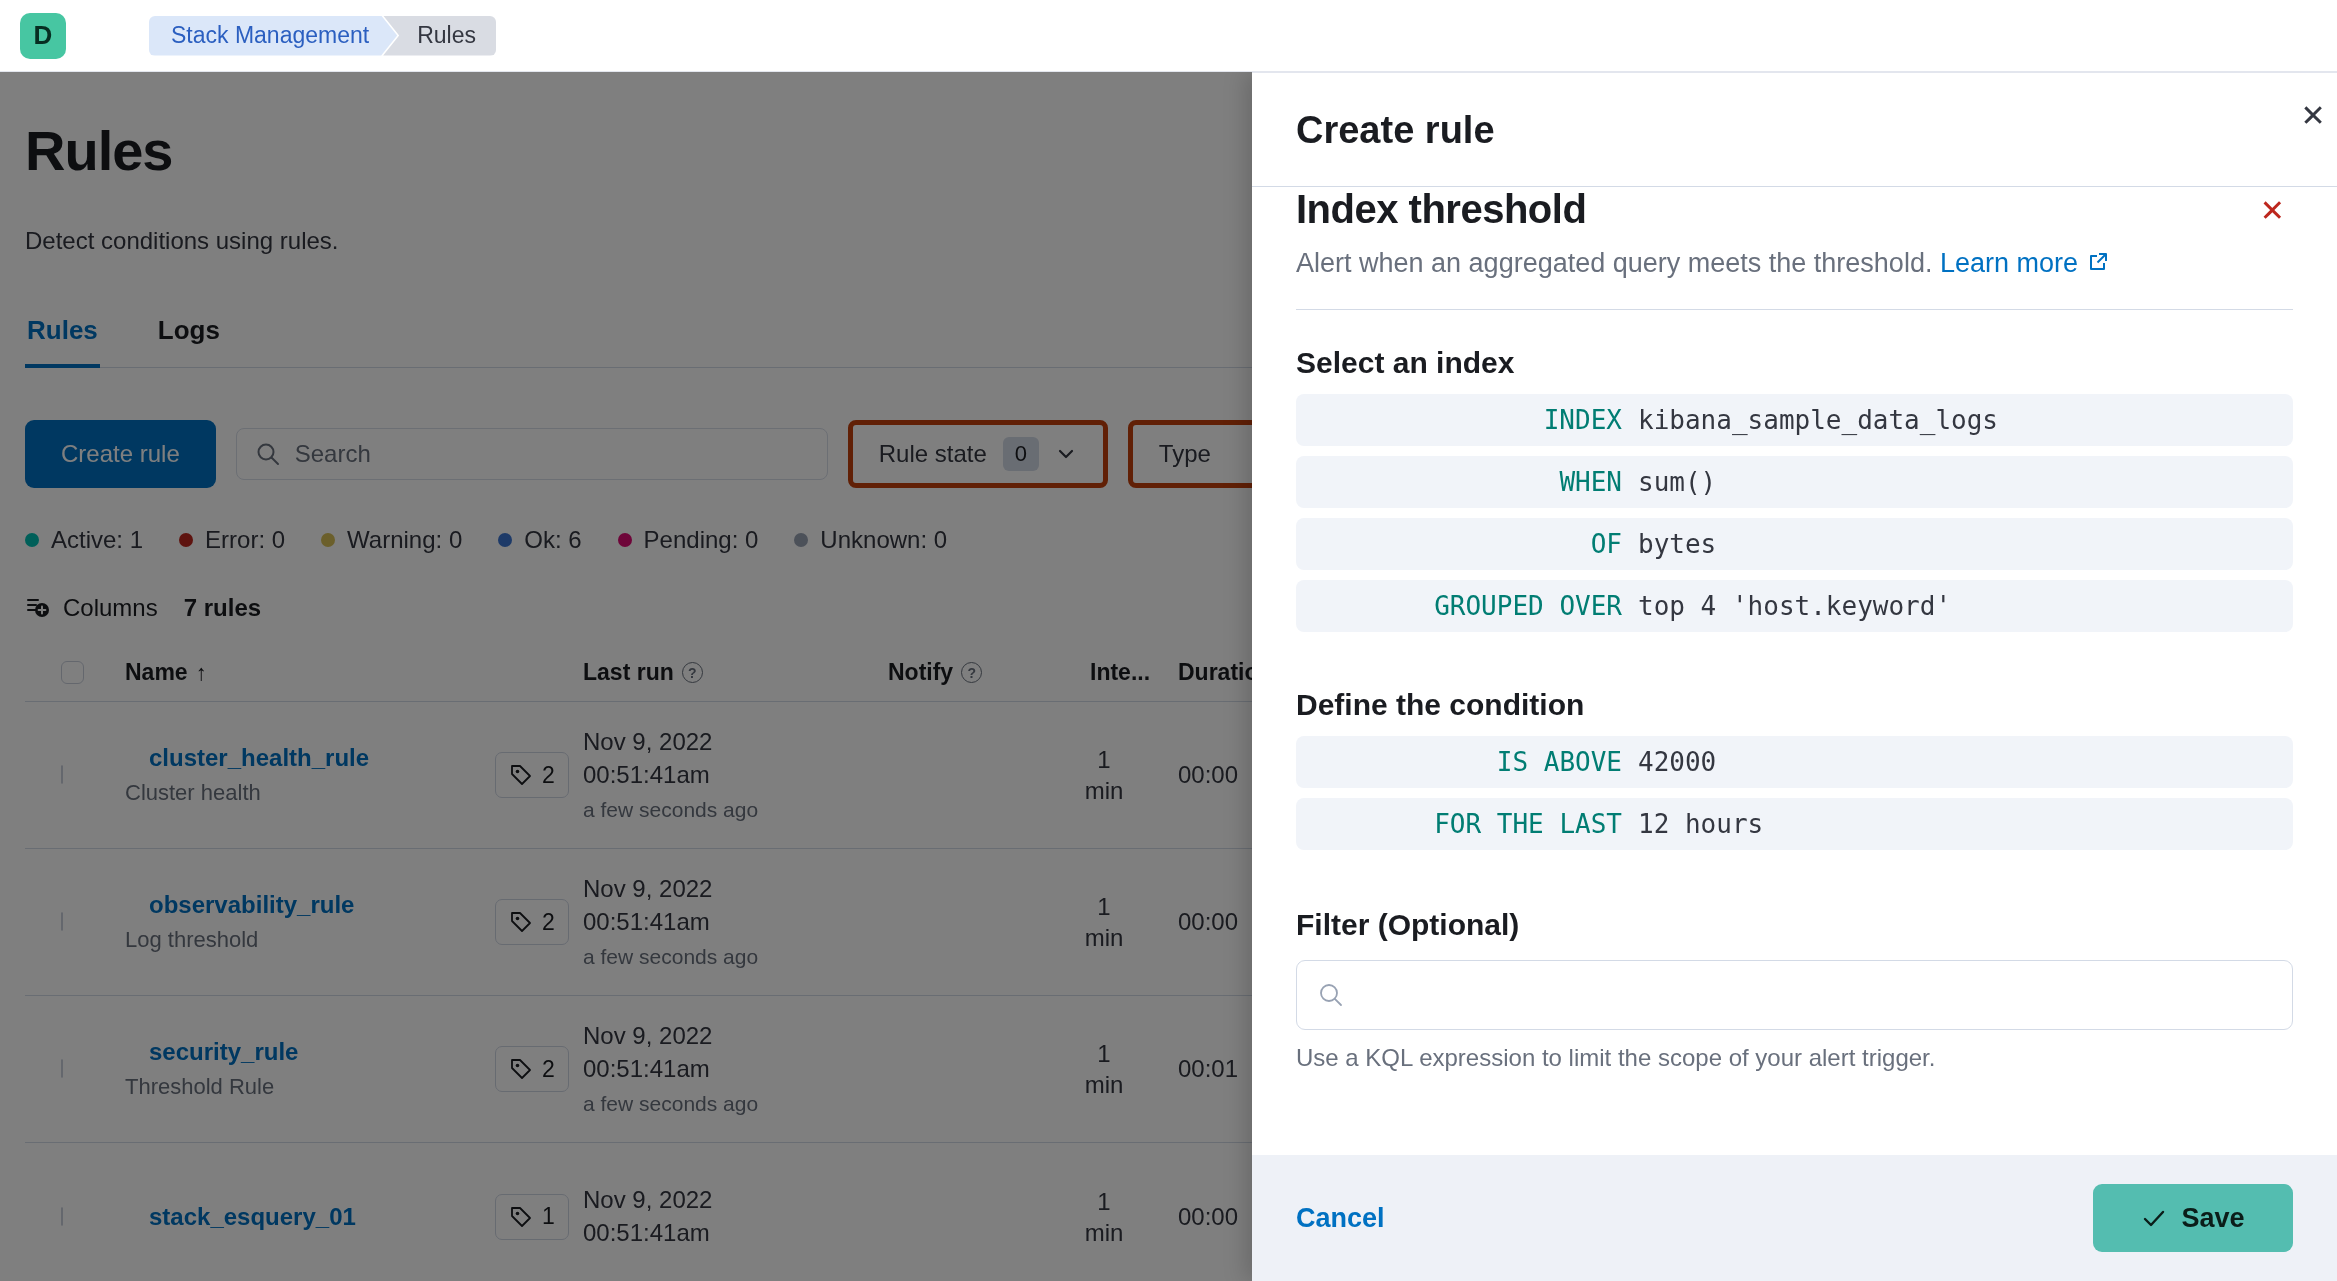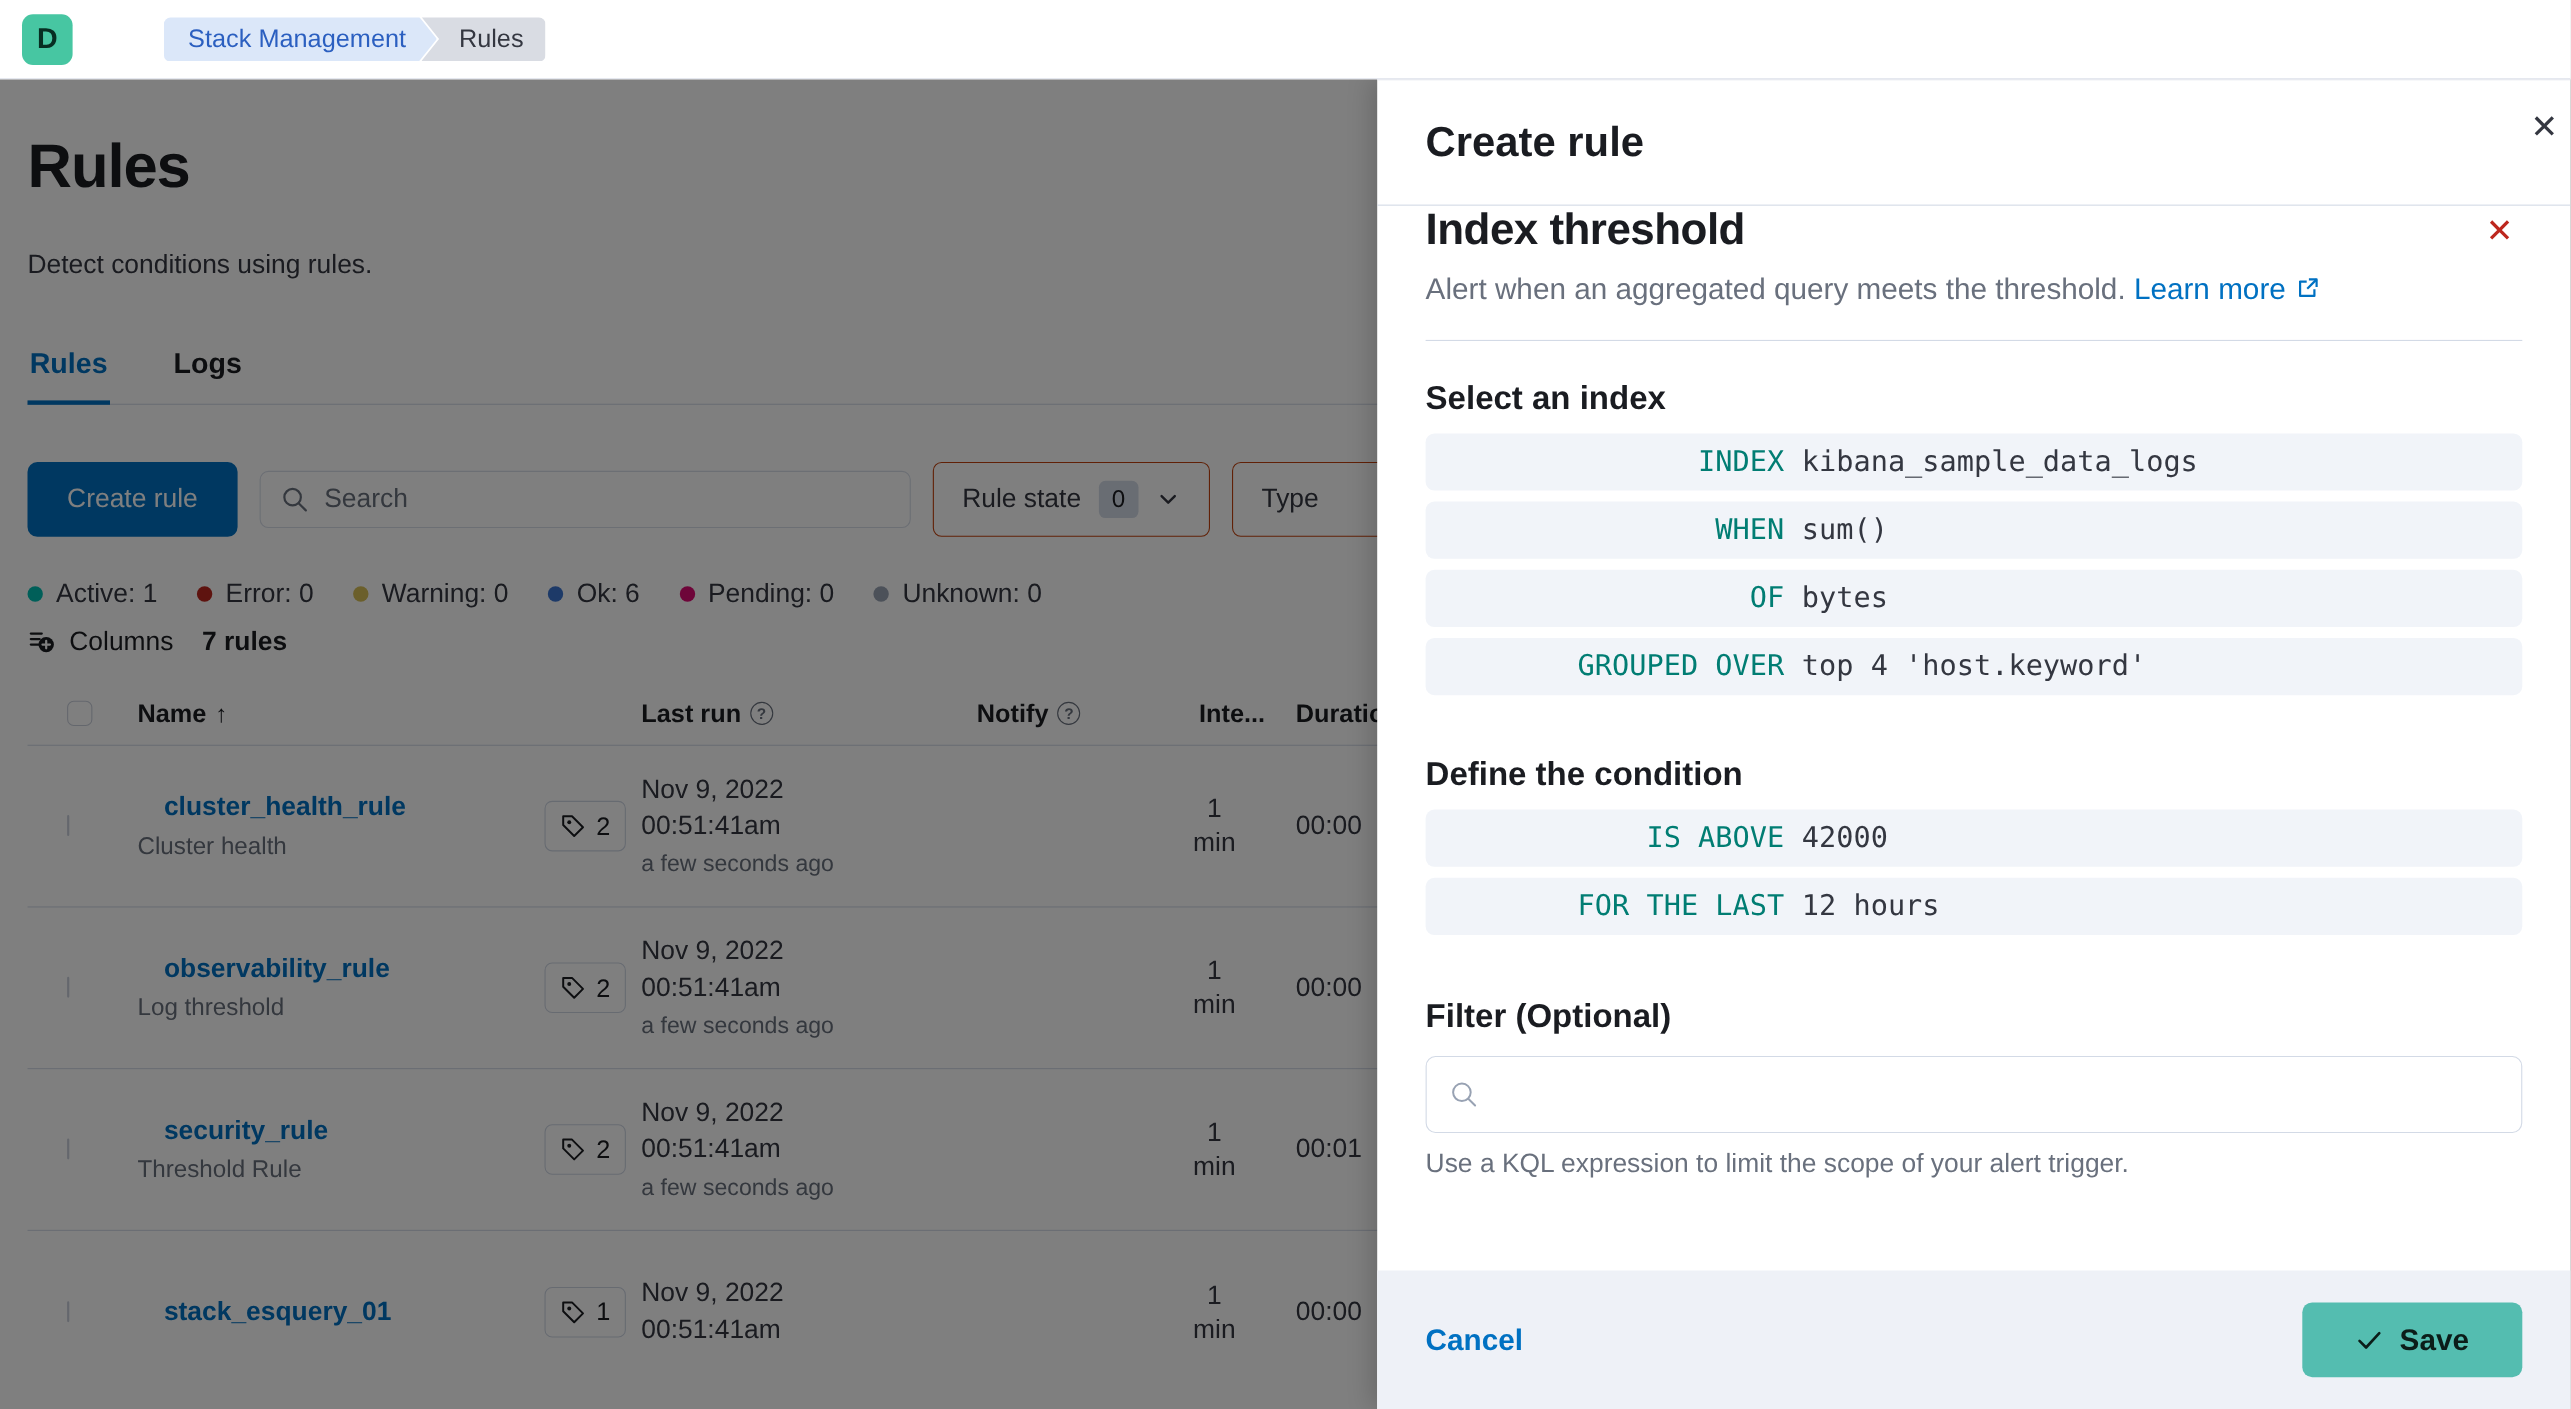--- a/index.html
+++ b/index.html
@@ -63,35 +63,35 @@
   .search-box {
     width:592px; height:52px; background:#fff; border:1px solid #d8dee9; border-radius:8px;
     display:flex; align-items:center; padding:0 18px; gap:14px;
   }
   .search-box input {
     border:none; outline:none; font-size:24px; flex:1; color:#343741; background:transparent;
     font-family:inherit;
   }
   .search-box input::placeholder { color:#69707D; }
   .filter-btn {
-    height:68px; border:1px solid #c2410c; border-radius:8px; background:rgba(255,255,255,0.08);
+    height:68px; border:5px solid #c2410c; border-radius:8px; background:rgba(255,255,255,0.08);
     display:flex; align-items:center; gap:16px; padding:0 26px; font-size:24px; color:#343741;
     cursor:pointer; white-space:nowrap;
   }
   .filter-btn .count-badge {
     background:#d3dae6; border-radius:6px; min-width:36px; height:34px; padding:0 10px;
     display:flex; align-items:center; justify-content:center; font-size:22px; color:#1a1c21;
   }
   .filter-btn.type-btn { width:240px; }
 
   .status-line { display:flex; align-items:center; gap:36px; margin-top:38px; }
   .status-item { display:flex; align-items:center; gap:12px; font-size:24px; color:#343741; }
   .dot { width:14px; height:14px; border-radius:50%; flex:0 0 auto; }
 
-  .columns-row { display:flex; align-items:center; margin-top:16px; gap:14px; }
+  .columns-row { display:flex; align-items:center; margin-top:40px; gap:14px; }
   .columns-btn { display:flex; align-items:center; gap:12px; font-size:24px; color:#1a1c21; cursor:pointer; }
   .rules-count { font-size:24px; font-weight:600; color:#1a1c21; margin-left:12px; }
 
   
   .table { margin-top:22px; }
   .trow {
     display:grid;
     grid-template-columns:64px 370px 88px 305px 182px 100px 140px 1fr;
     padding-left:36px; align-items:center;
   }

